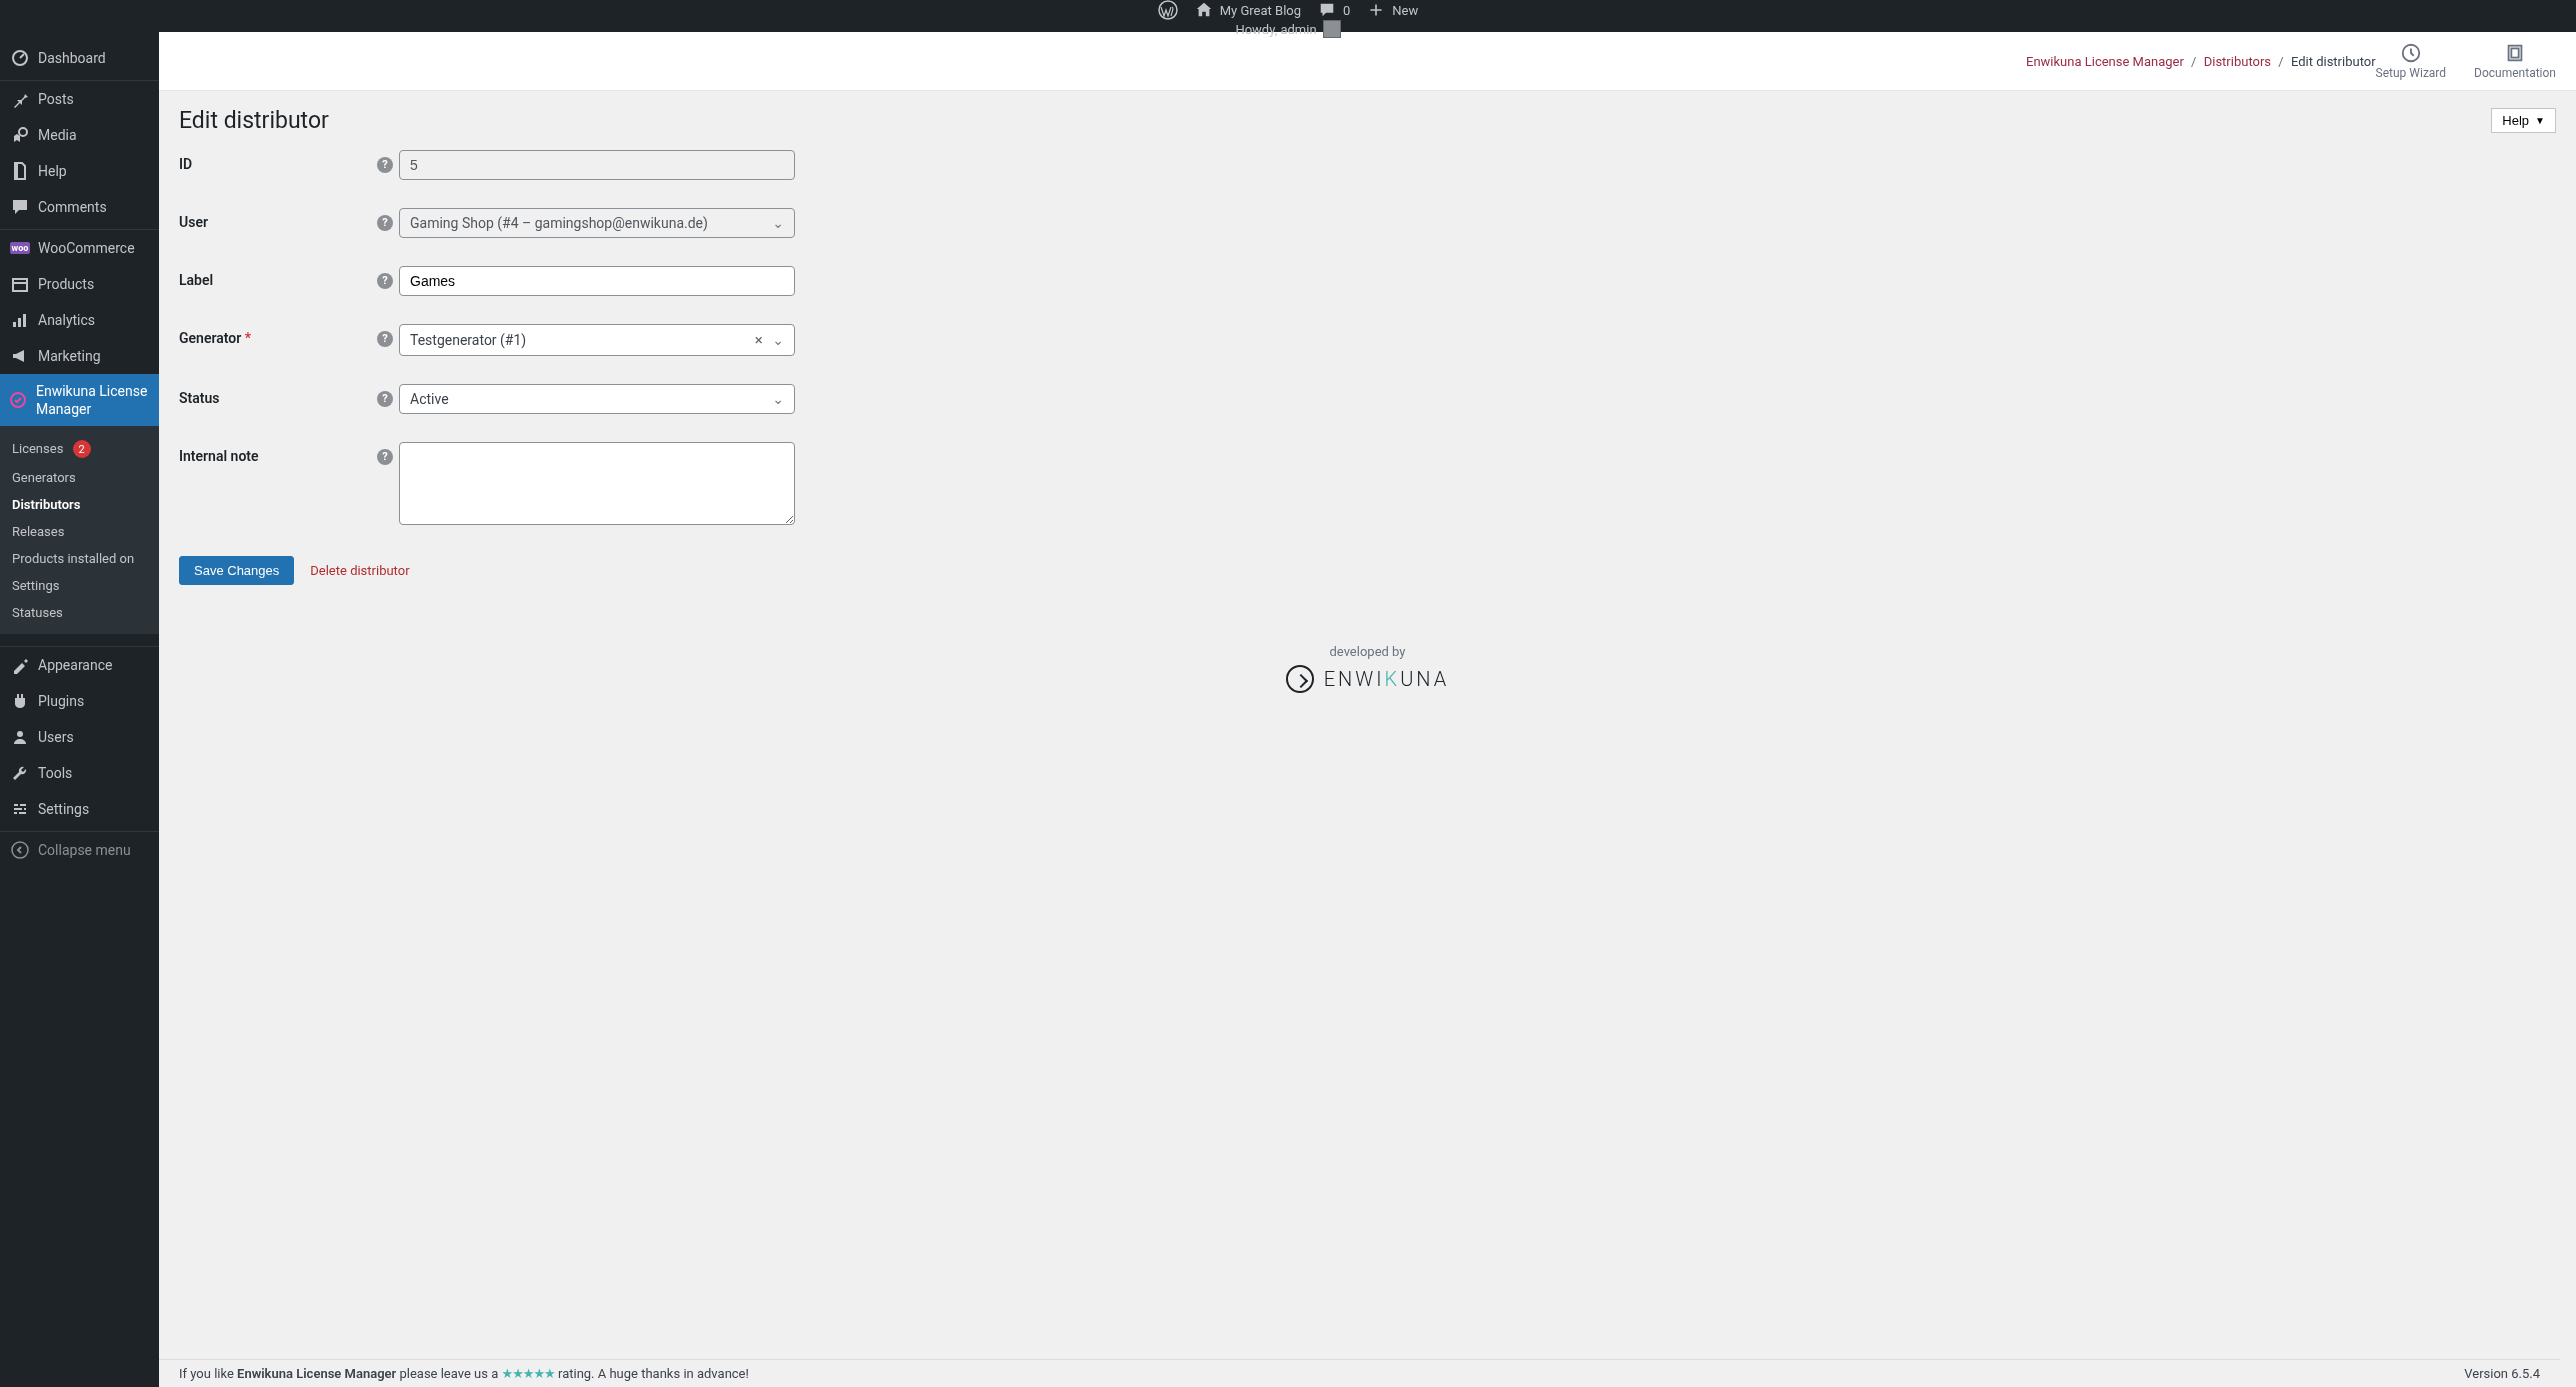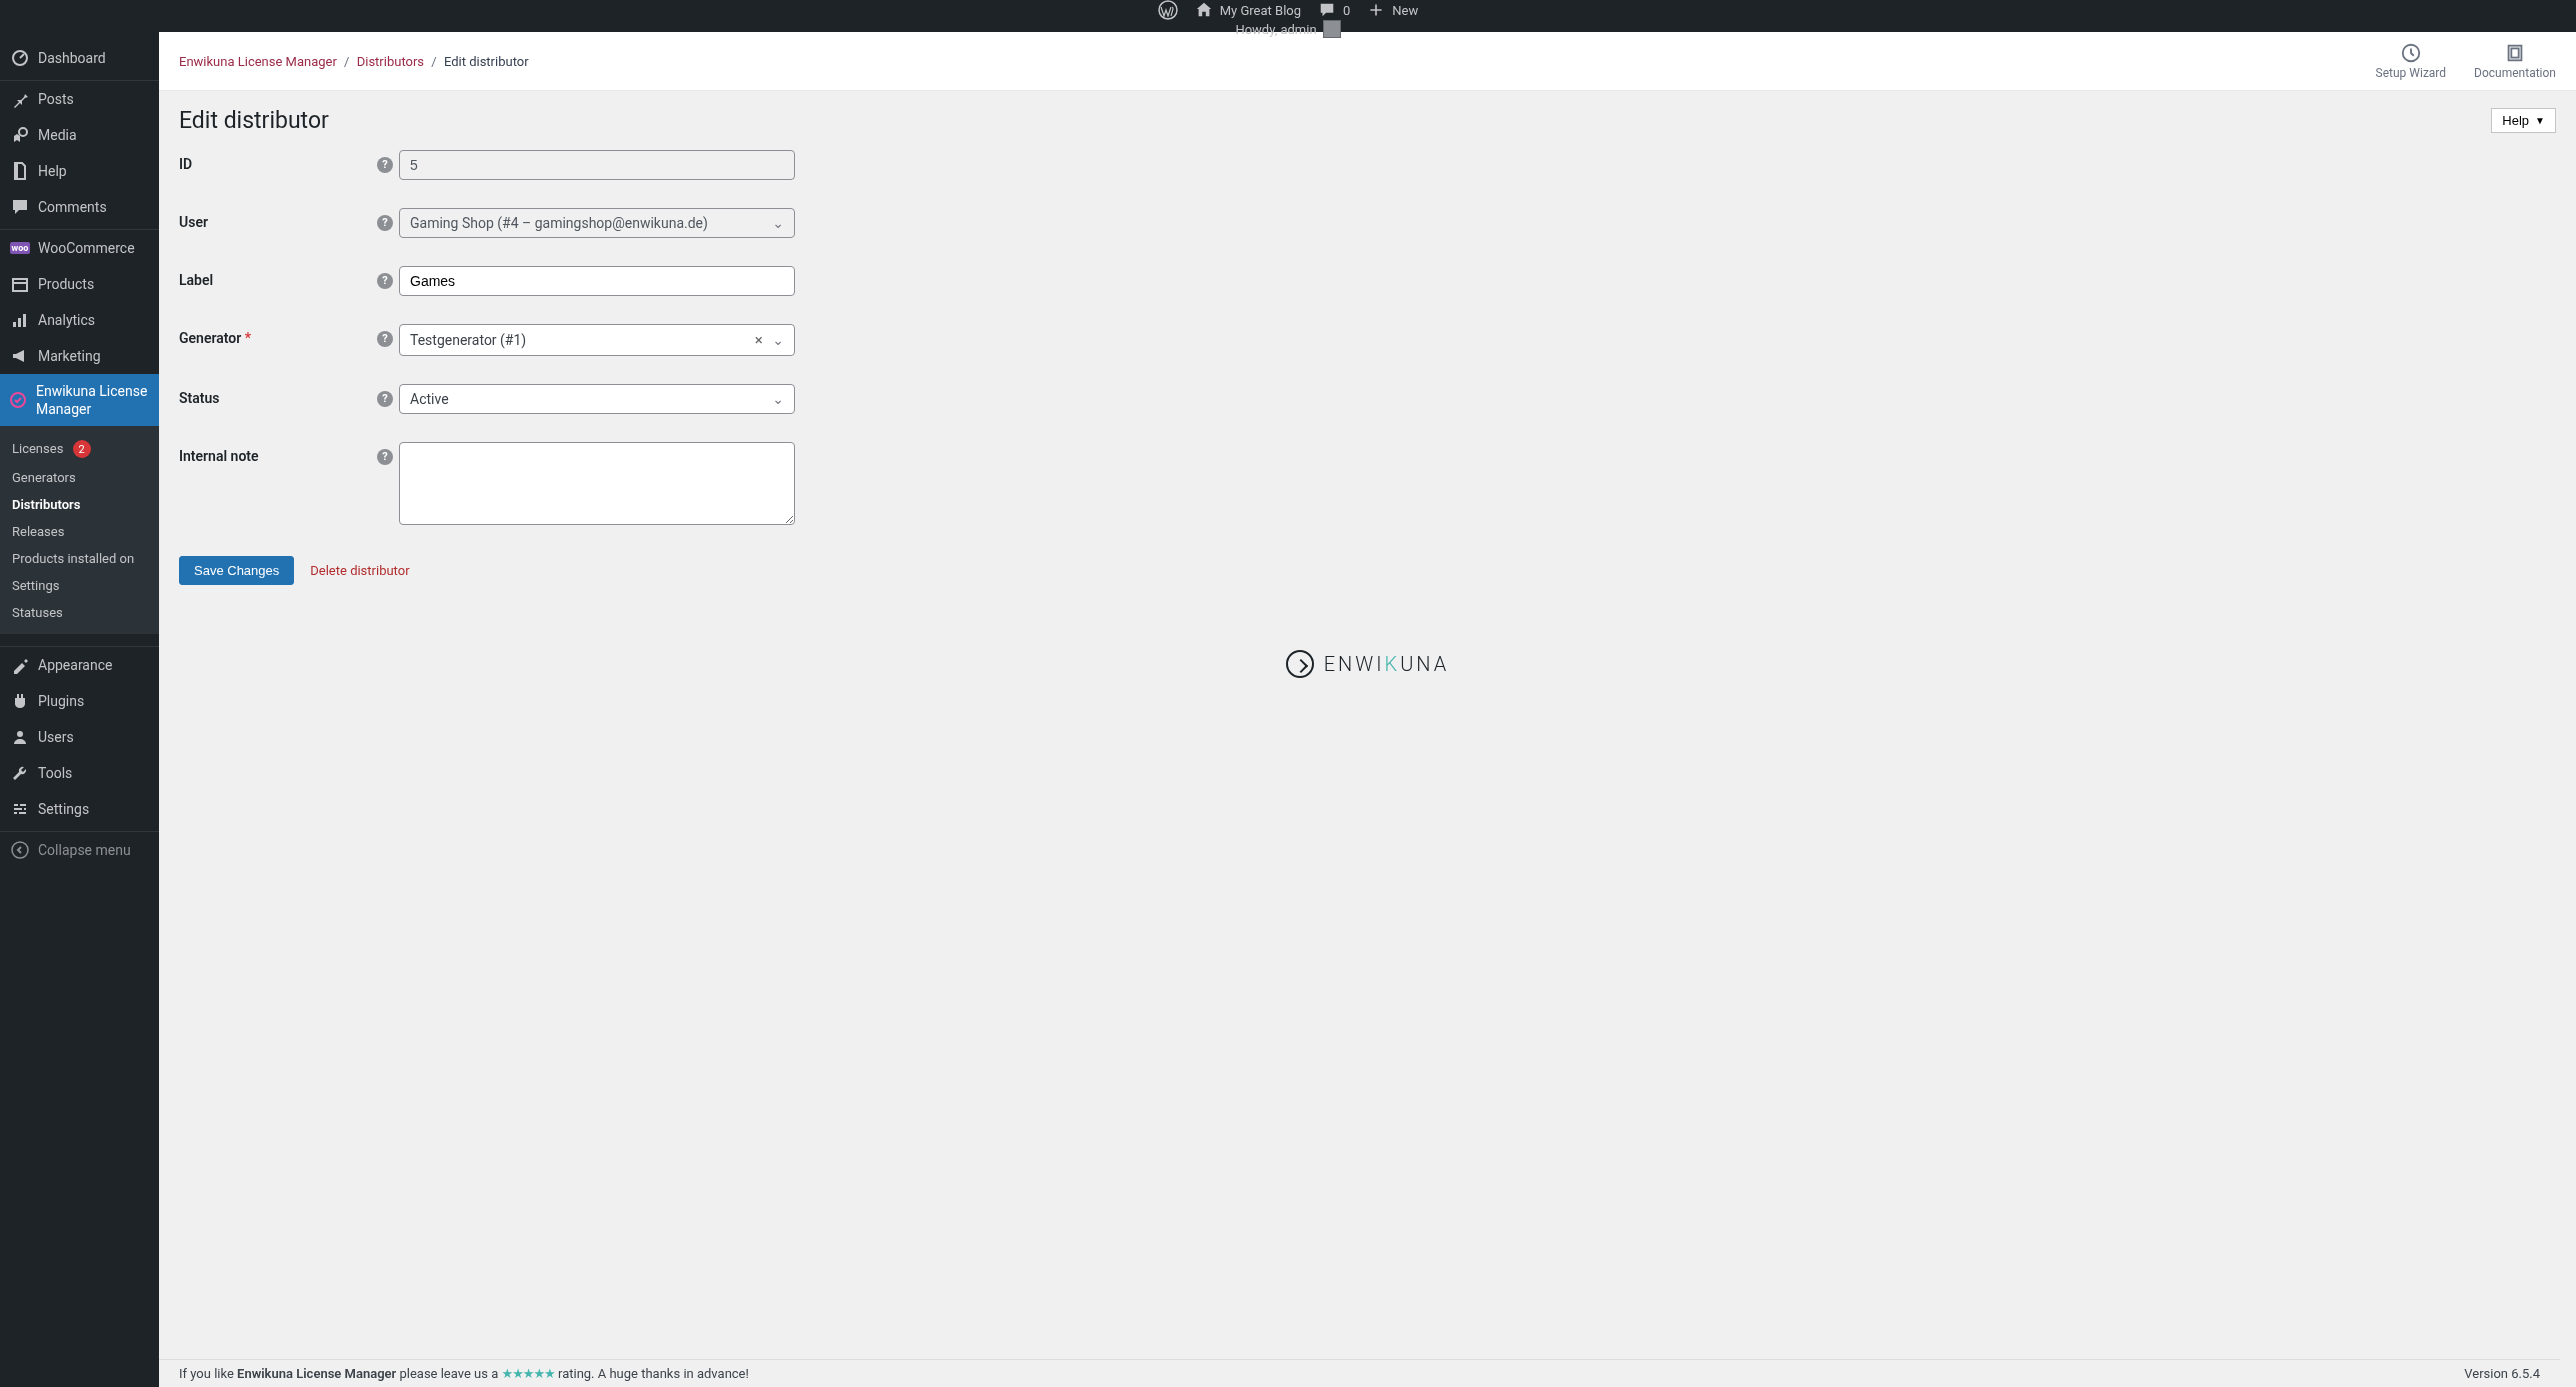--- a/index.html
+++ b/index.html
@@ -100,21 +100,21 @@
 .sidebar-separator { height: 5px; border-bottom: 1px solid #32373c; margin: 0; }
 
 
 .main {
   margin-left: 159px;
   margin-top: 32px;
 }
 .topbar {
   background: #fff;
   display: flex;
-  justify-content: space-between;
+  justify-content: flex-end;
   align-items: center;
   padding: 10px 20px;
   border-bottom: 1px solid #e5e7eb;
   min-height: 59px;
 }
 .breadcrumb { font-size: 13px; color: #6b7280; }
 .breadcrumb a { color: #9b2b48; text-decoration: none; }
 .breadcrumb .sep { color: #6b7280; margin: 0 4px; }
 .breadcrumb .current { color: #374151; }
 .topbar-actions { display: flex; gap: 28px; }
@@ -576,20 +576,21 @@
         </div>
       </div>
 
       <div class="form-actions">
         <button class="btn-primary">Save Changes</button>
         <a class="link-danger">Delete distributor</a>
       </div>
     </div>
 
     <div class="footer-dev">
+      <div>developed by</div>
       <div class="dev-logo">
         <span class="dev-logo-mark"></span>
         <span>ENWI</span>
           <span class="dev-k">K</span>
           <span>UNA</span>
       </div>
     </div>
   </div>
 
   <div class="bottom-bar">

